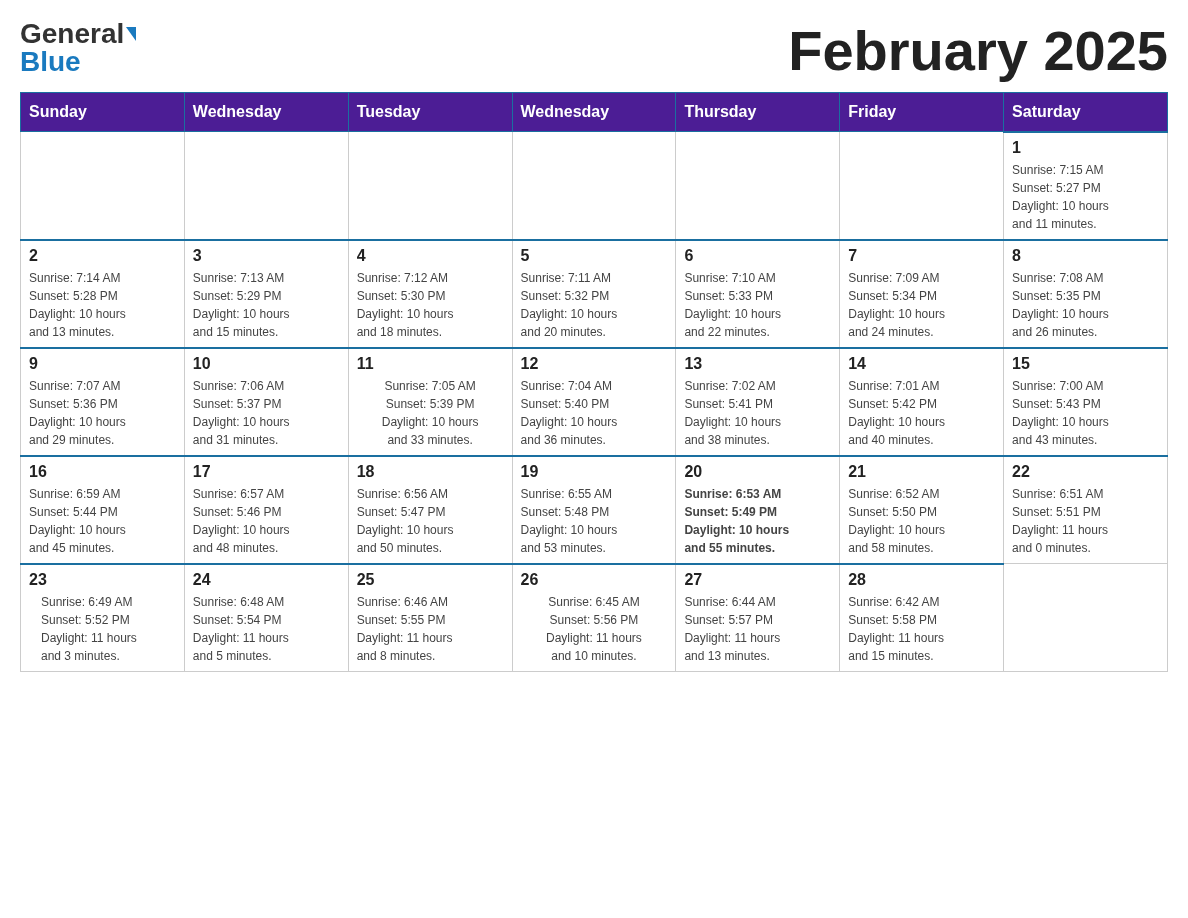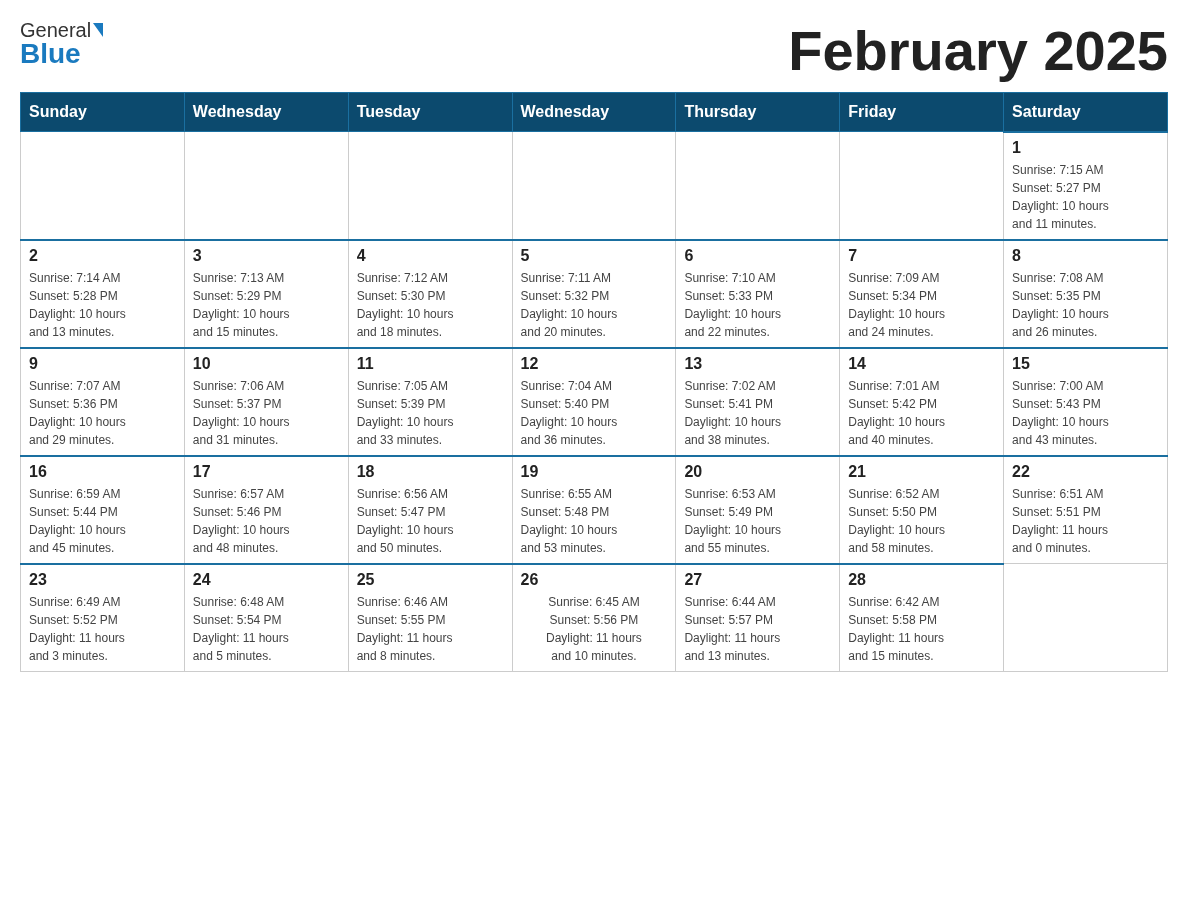--- a/index.html
+++ b/index.html
@@ -14,22 +14,22 @@
       justify-content: space-between;
       align-items: flex-start;
       margin-bottom: 10px;
     }
     .logo {
       display: flex;
       flex-direction: column;
       align-items: flex-start;
     }
     .logo-general {
-      font-size: 20px;
-      font-weight: normal;
+      font-size: 28px;
+      font-weight: bold;
       color: #333;
       line-height: 1;
     }
     .logo-blue {
       font-size: 28px;
       font-weight: bold;
       color: #1a7abf;
       line-height: 1;
       text-align: right;
     }
@@ -56,21 +56,21 @@
       font-size: 20px;
       font-weight: normal;
       color: #555;
     }
     .calendar {
       width: 100%;
       border-collapse: collapse;
       border: 1px solid #aaa;
     }
     .calendar thead th {
-      background-color: #0c4a6e;
+      background-color: #4c1d95;
       color: #fff;
       font-size: 16px;
       font-weight: bold;
       padding: 10px 8px;
       text-align: left;
       border: 1px solid #1a6fa0;
     }
     .calendar tbody td {
       vertical-align: top;
       border: 1px solid #ccc;
@@ -199,21 +199,21 @@
         </td>
         <td>
           <div class="day-number">10</div>
           <div class="day-info" style="white-space: pre-line;">Sunrise: 7:06 AM
 Sunset: 5:37 PM
 Daylight: 10 hours
 and 31 minutes.</div>
         </td>
         <td>
           <div class="day-number">11</div>
-          <div class="day-info" style="white-space: pre-line;">Sunrise: 7:05 AM
+          <div class="day-info" style="white-space: pre-line; text-align: center;">Sunrise: 7:05 AM
 Sunset: 5:39 PM
 Daylight: 10 hours
 and 33 minutes.</div>
         </td>
         <td>
           <div class="day-number">12</div>
           <div class="day-info" style="white-space: pre-line;">Sunrise: 7:04 AM
 Sunset: 5:40 PM
 Daylight: 10 hours
 and 36 minutes.</div>
@@ -264,21 +264,21 @@
         </td>
         <td>
           <div class="day-number">19</div>
           <div class="day-info" style="white-space: pre-line;">Sunrise: 6:55 AM
 Sunset: 5:48 PM
 Daylight: 10 hours
 and 53 minutes.</div>
         </td>
         <td>
           <div class="day-number">20</div>
-          <div class="day-info" style="white-space: pre-line;">Sunrise: 6:53 AM
+          <div class="day-info" style="white-space: pre-line; font-weight: bold;">Sunrise: 6:53 AM
 Sunset: 5:49 PM
 Daylight: 10 hours
 and 55 minutes.</div>
         </td>
         <td>
           <div class="day-number">21</div>
           <div class="day-info" style="white-space: pre-line;">Sunrise: 6:52 AM
 Sunset: 5:50 PM
 Daylight: 10 hours
 and 58 minutes.</div>
@@ -287,21 +287,21 @@
           <div class="day-number">22</div>
           <div class="day-info" style="white-space: pre-line;">Sunrise: 6:51 AM
 Sunset: 5:51 PM
 Daylight: 11 hours
 and 0 minutes.</div>
         </td>
       </tr>
       <tr>
         <td>
           <div class="day-number">23</div>
-          <div class="day-info" style="white-space: pre-line;">Sunrise: 6:49 AM
+          <div class="day-info" style="white-space: pre-line; margin-left: 12px;">Sunrise: 6:49 AM
 Sunset: 5:52 PM
 Daylight: 11 hours
 and 3 minutes.</div>
         </td>
         <td>
           <div class="day-number">24</div>
           <div class="day-info" style="white-space: pre-line;">Sunrise: 6:48 AM
 Sunset: 5:54 PM
 Daylight: 11 hours
 and 5 minutes.</div>

